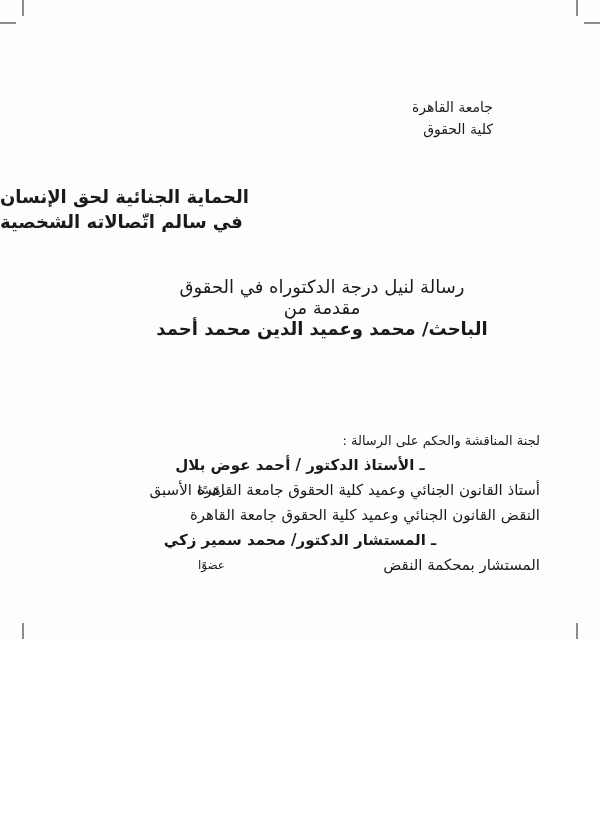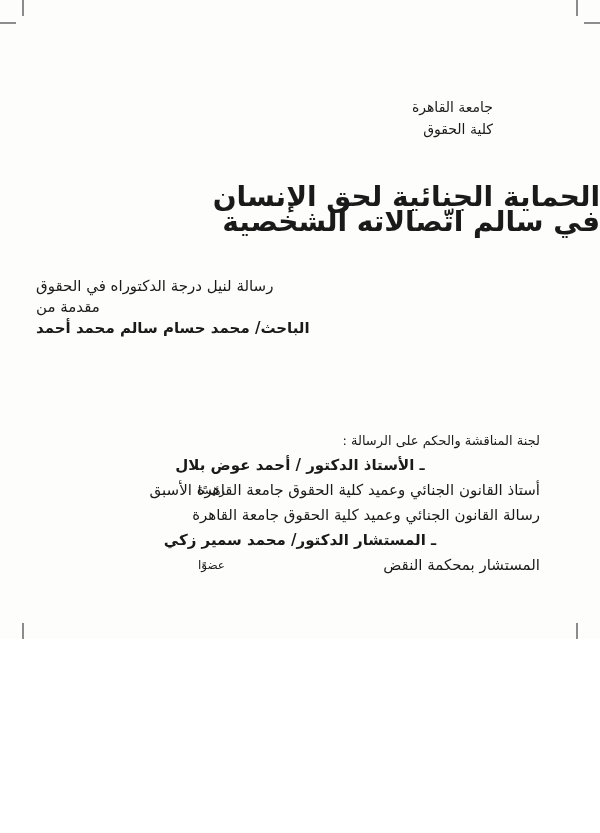--- a/index.html
+++ b/index.html
@@ -34,29 +34,29 @@
   
   .inst-header{
     position:absolute;top:96px;right:107px;
     direction:rtl;text-align:right;
     font-size:14px;line-height:22px;
   }
 
   
   .thesis-title{
     position:absolute;top:184px;left:0;width:600px;
-    direction:rtl;text-align:right;
-    font-size:28px;font-weight:700;line-height:25px;
+    direction:rtl;text-align:left;
+    font-size:18px;font-weight:700;line-height:25px;
   }
 
   
   .thesis-info{
-    position:absolute;top:276px;left:36px;width:550px;
-    direction:rtl;text-align:left;
-    font-size:15px;line-height:21px;
+    position:absolute;top:276px;left:47px;width:550px;
+    direction:rtl;text-align:center;
+    font-size:18px;line-height:21px;
   }
   .thesis-info .researcher{font-weight:700;}
 
   
   .committee{
     position:absolute;top:428px;left:60px;width:480px;
     direction:rtl;text-align:right;
     font-size:15px;line-height:25px;
   }
   .c-heading{font-size:13px;}
@@ -94,34 +94,34 @@
   </div>
 
   <div class="thesis-title">
     <div>الحماية الجنائية لحق الإنسان</div>
     <div>في سالم اتّصالاته الشخصية</div>
   </div>
 
   <div class="thesis-info">
     <div>رسالة لنيل درجة الدكتوراه في الحقوق</div>
     <div>مقدمة من</div>
-    <div class="researcher">الباحث/ محمد حسام سالم محمد أحمد</div>
+    <div class="researcher">الباحث/ محمد وعميد الدين محمد أحمد</div>
   </div>
 
   <div class="committee">
     <div class="c-heading">لجنة المناقشة والحكم على الرسالة :</div>
 
     <div class="c-name">ـ الأستاذ الدكتور / أحمد عوض بلال</div>
     <div class="c-desc-row">
       <div class="c-desc">أستاذ القانون الجنائي وعميد كلية الحقوق جامعة القاهرة الأسبق</div>
       <div class="c-role">رئيسًا</div>
     </div>
 
     <div class="c-desc-row">
-      <div class="c-desc">رسالة القانون الجنائي وعميد كلية الحقوق جامعة القاهرة</div>
+      <div class="c-desc">النقض القانون الجنائي وعميد كلية الحقوق جامعة القاهرة</div>
     </div>
 
     <div class="c-name">ـ المستشار الدكتور/ محمد سمير زكي</div>
     <div class="c-desc-row">
       <div class="c-desc">المستشار بمحكمة النقض</div>
       <div class="c-role">عضوًا</div>
     </div>
   </div>
 
   <div class="year">٢٠١٦</div>

